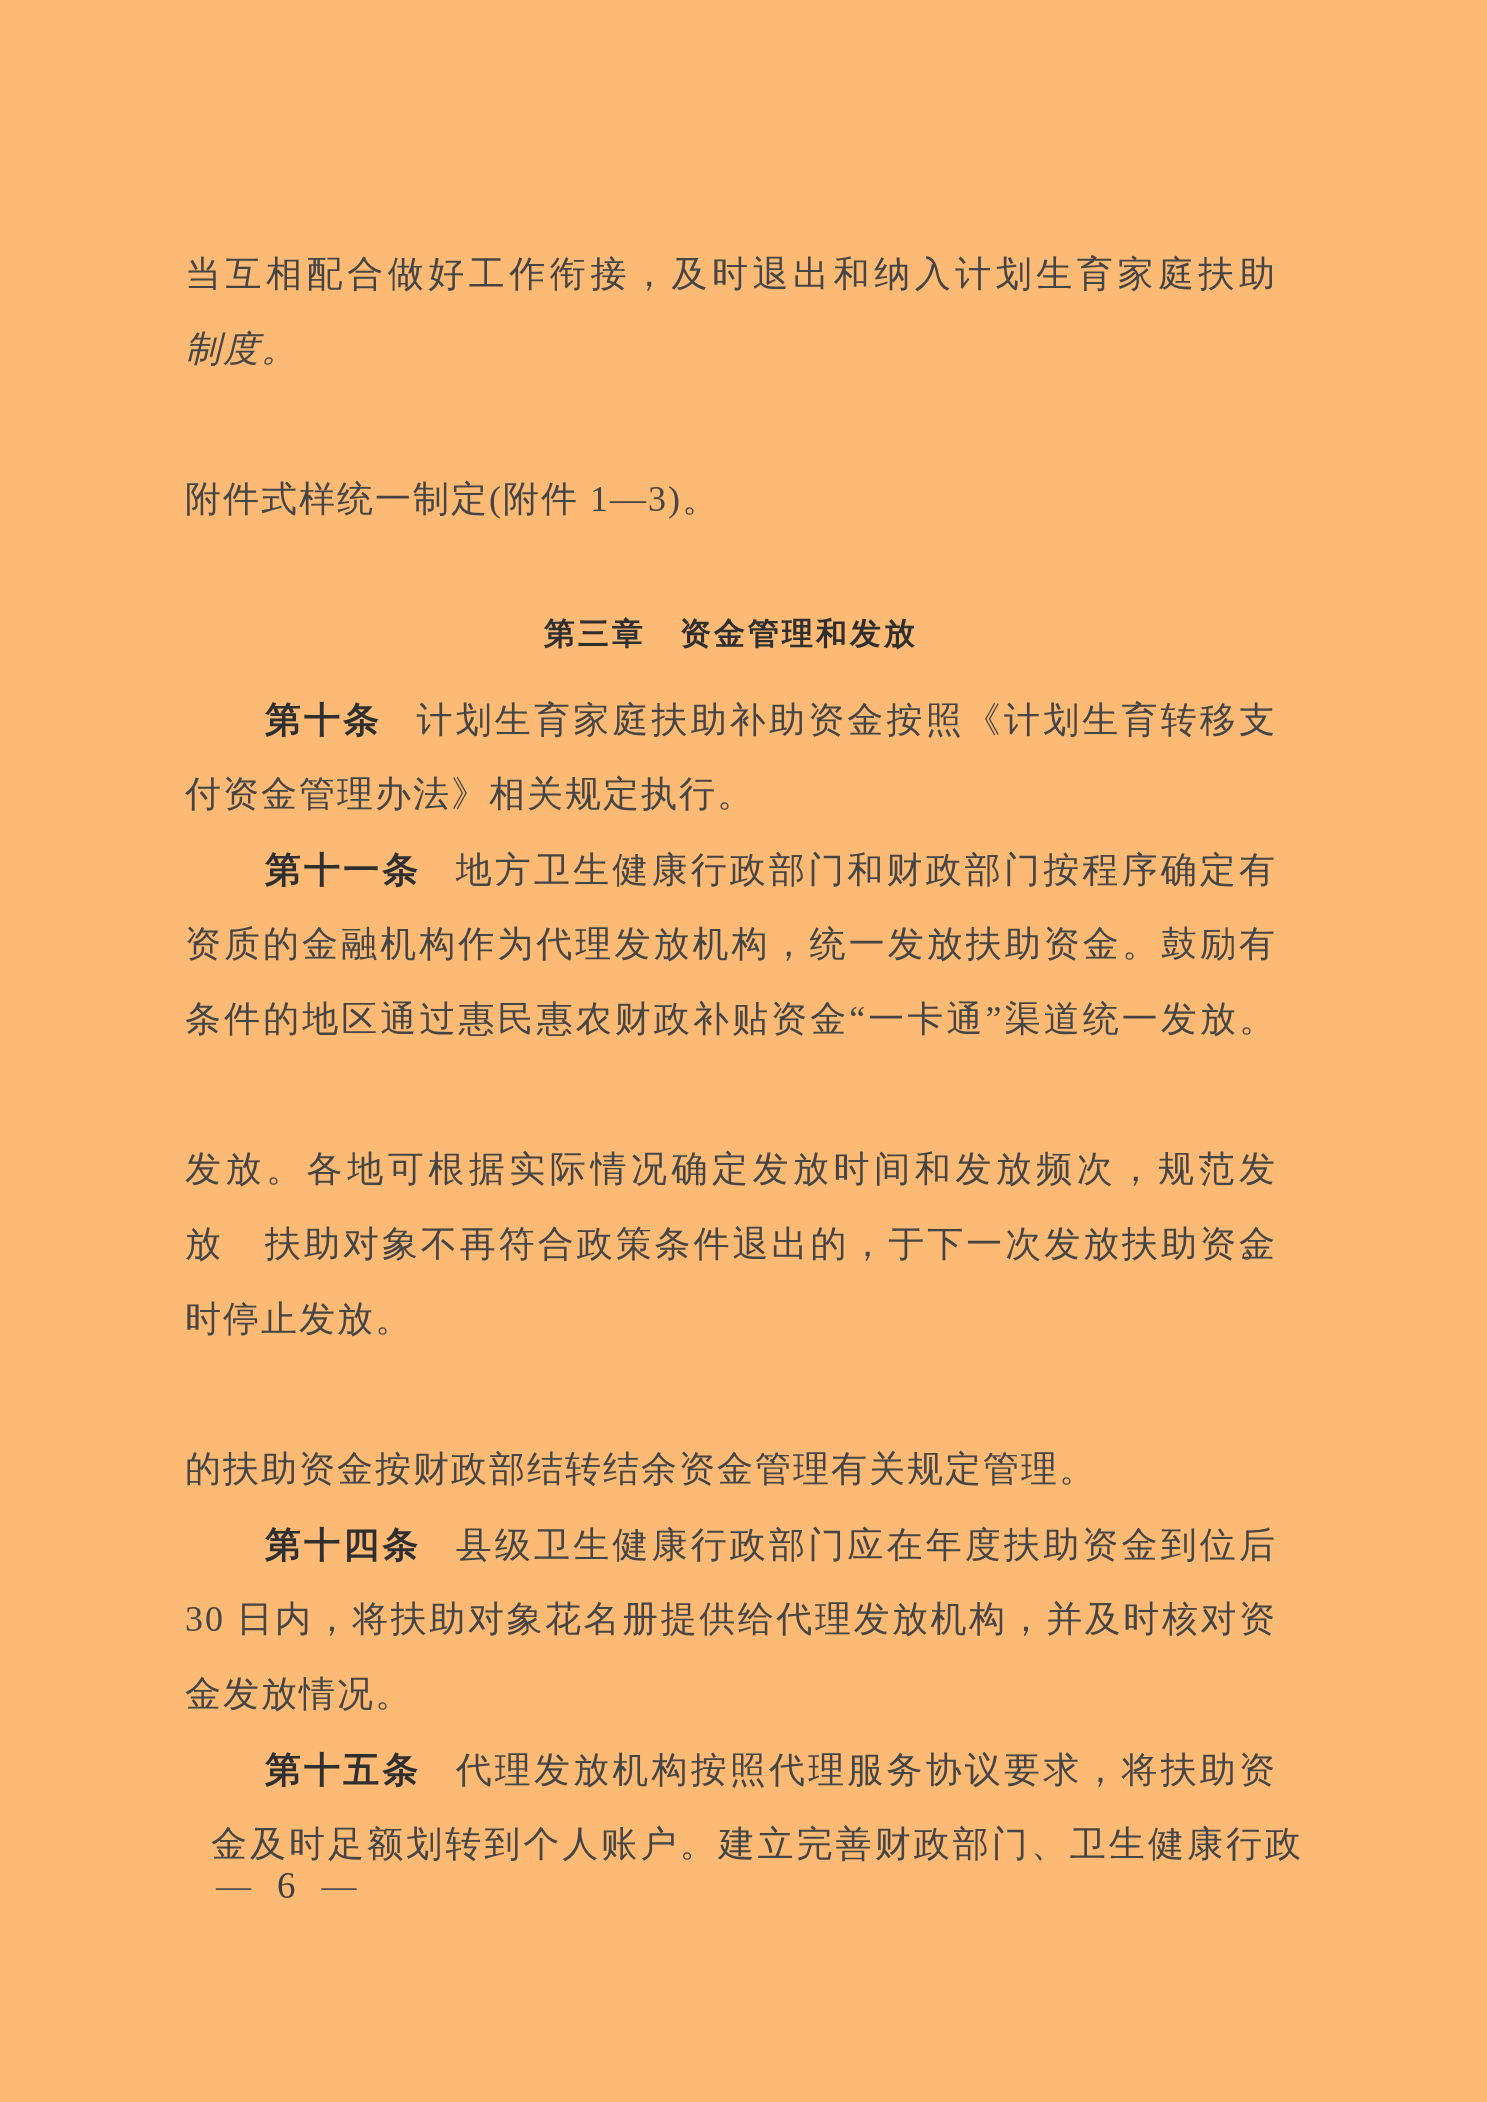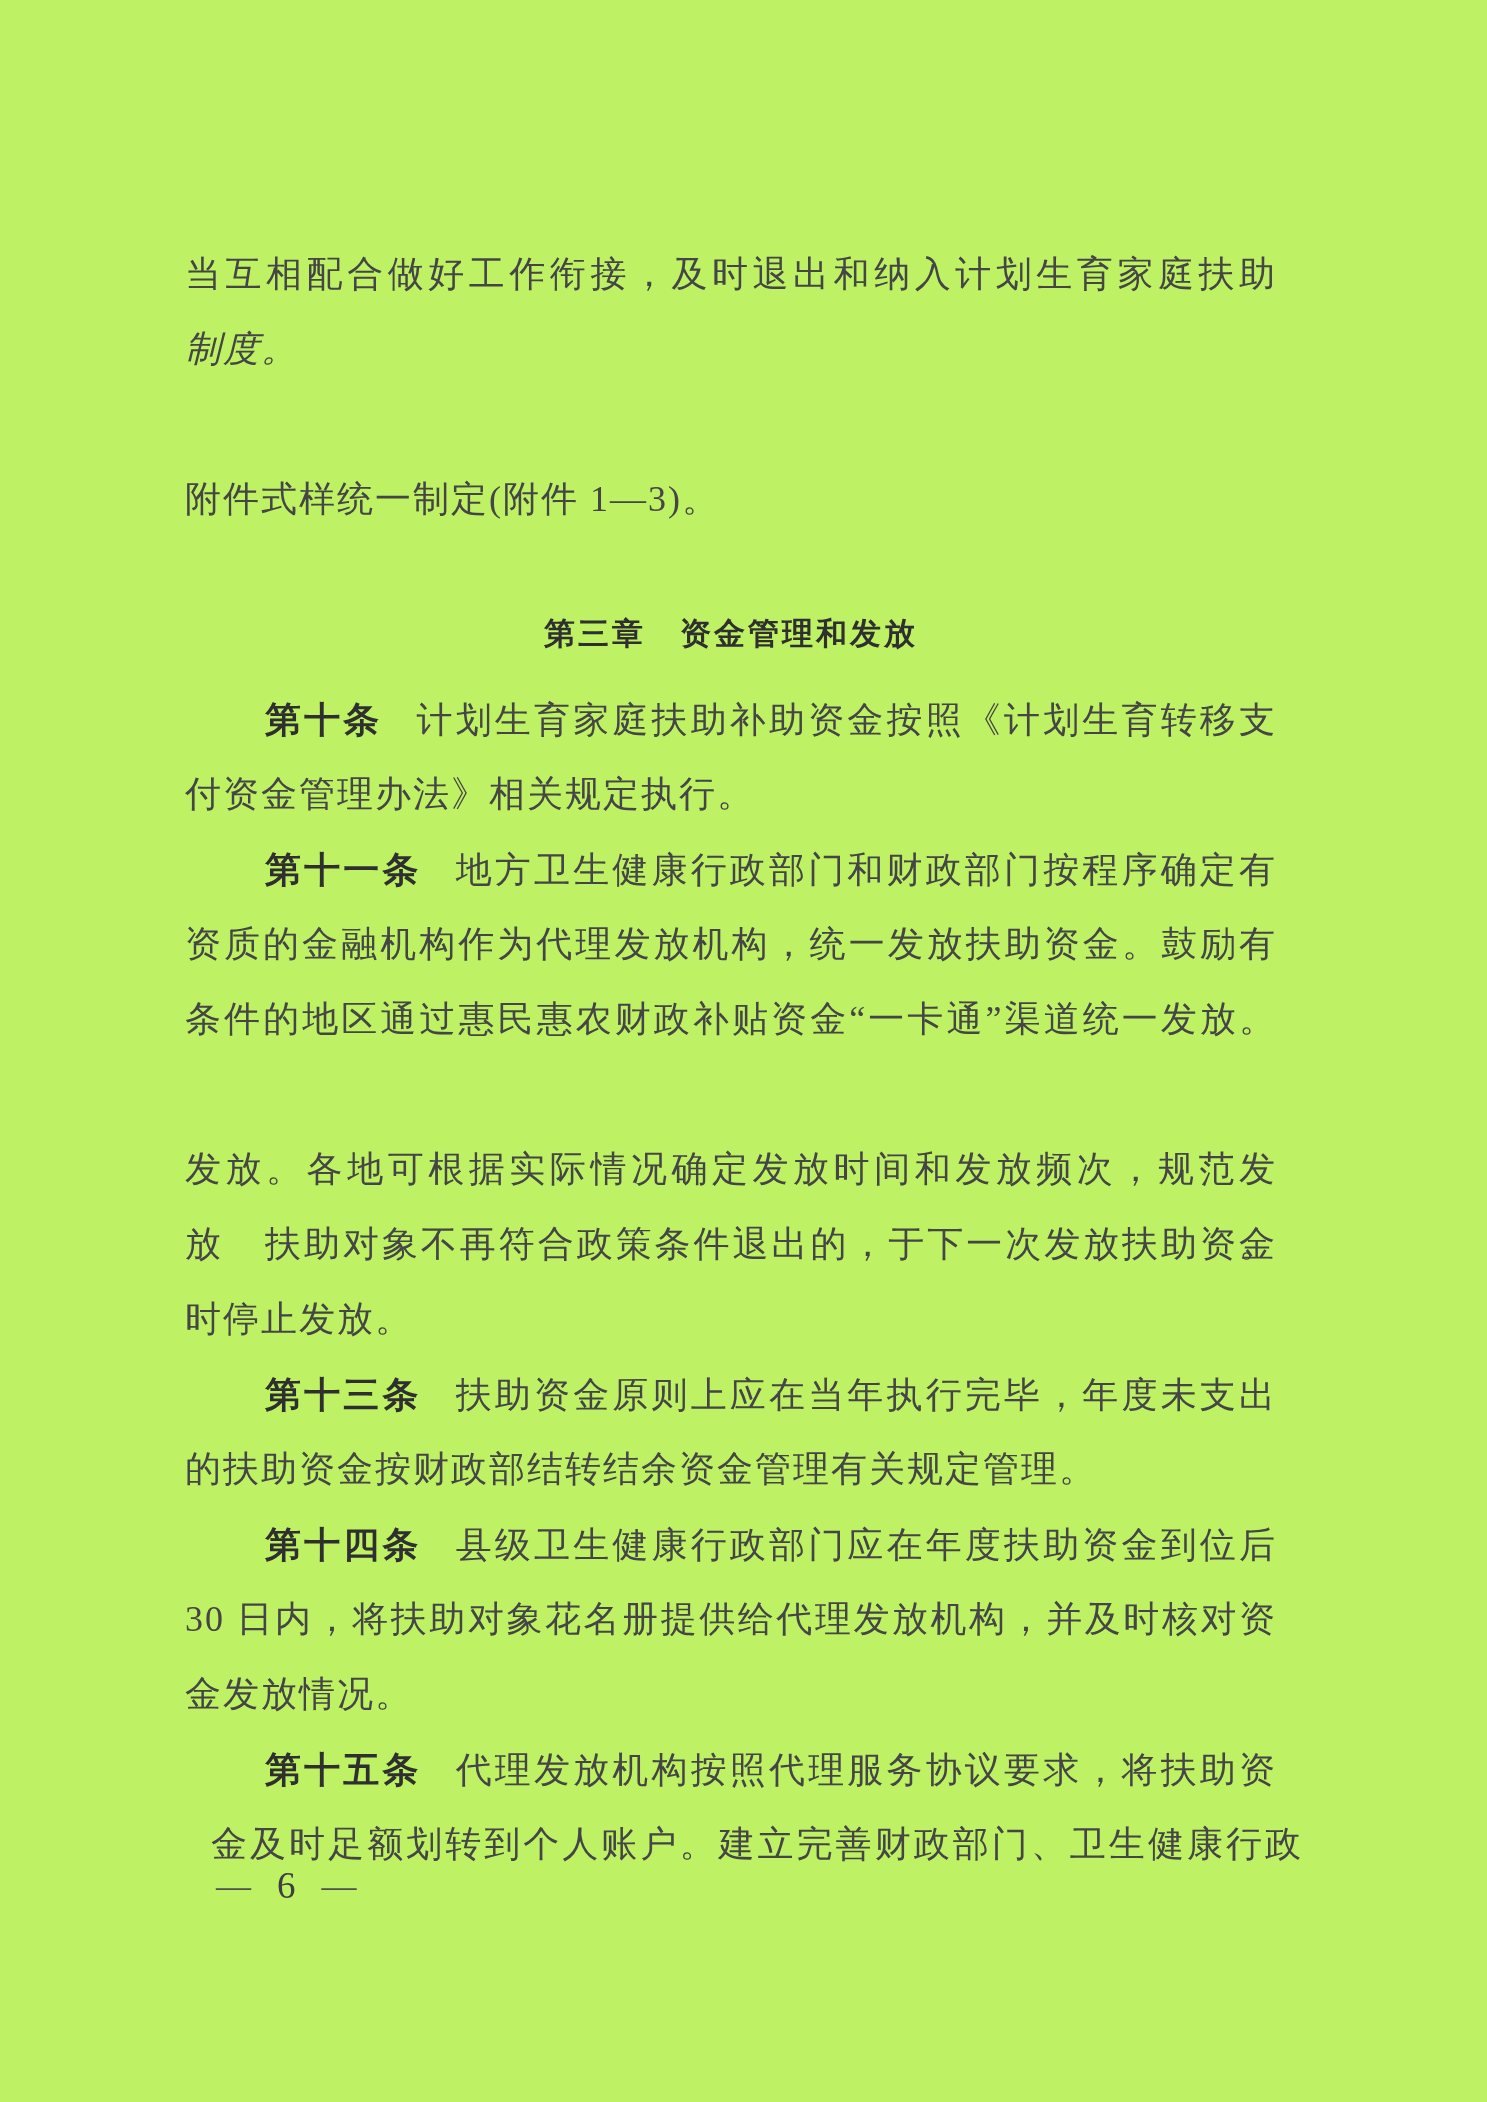--- a/index.html
+++ b/index.html
@@ -4,21 +4,21 @@
 <style>
   html, body {
     margin: 0;
     padding: 0;
     background: #ffffff;
   }
   .page {
     position: relative;
     width: 1487px;
     height: 2102px;
-    background: #bef264;
+    background: #fdba74;
     overflow: hidden;
     font-family: "Liberation Serif", "DejaVu Serif", serif;
     color: #454545;
   }
   .textblock {
     position: absolute;
     left: 185px;
     top: 0;
     width: 1092px;
     height: 2102px;
@@ -122,21 +122,20 @@
 
     <div class="line l8 fill"><span>条件的地区通过惠民惠农财政补贴资金“一卡通”渠道统一发放。</span></div>
 
 
     <div class="line l10 fill"><span>发放。各地可根据实际情况确定发放时间和发放频次，规范发放。</span></div>
 
     <div class="line l11 fill indent"><span>扶助对象不再符合政策条件退出的，于下一次发放扶助资金</span></div>
 
     <div class="line l12"><span>时停止发放。</span></div>
 
-    <div class="line l13 fill indent"><span class="lead">第十三条</span><span>扶助资金原则上应在当年执行完毕，年度未支出</span></div>
 
     <div class="line l14"><span>的扶助资金按财政部结转结余资金管理有关规定管理。</span></div>
 
     <div class="line l15 fill indent"><span class="lead">第十四条</span><span>县级卫生健康行政部门应在年度扶助资金到位后</span></div>
 
     <div class="line l16 fill"><span>30 日内，将扶助对象花名册提供给代理发放机构，并及时核对资</span></div>
 
     <div class="line l17"><span>金发放情况。</span></div>
 
     <div class="line l18 fill indent"><span class="lead">第十五条</span><span>代理发放机构按照代理服务协议要求，将扶助资</span></div>

